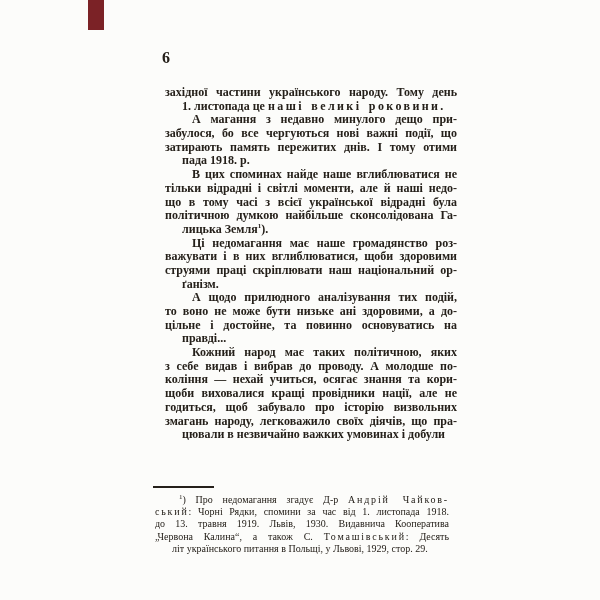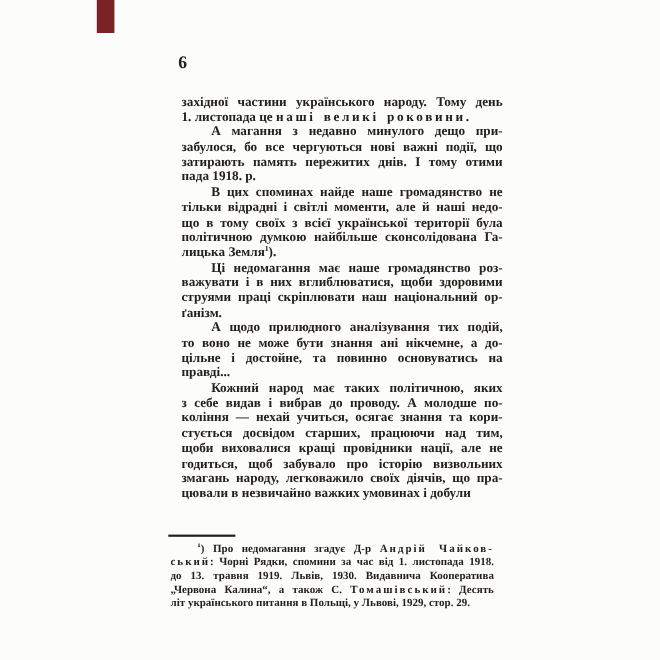--- a/index.html
+++ b/index.html
@@ -38,20 +38,21 @@
   .line {
     height:13.7px;
     line-height:13.7px;
     white-space:nowrap;
     overflow:hidden;
     text-align:justify;
     text-align-last:justify;
   }
   .line.last {
     text-align-last:left;
+    margin-left:17px;
   }
   .line.indent {
     text-indent:27px;
   }
   .sp {
     letter-spacing:2.4px;
     word-spacing:2px;
   }
   sup {
     font-size:7px;
@@ -62,21 +63,21 @@
     position:absolute;
     left:153px; top:486px;
     width:61px; height:2px;
     background:var(--text-color, #25201a);
   }
   .footnote {
     position:absolute;
     left:155px; top:494px;
     width:294px;
     font-size:10px;
-    font-weight:700;
+    font-weight:400;
   }
   .footnote .line {
     height:12.2px;
     line-height:12.2px;
   }
   .footnote .line.indent {
     text-indent:24px;
   }
   .footnote .sp {
     letter-spacing:1.8px;
@@ -94,43 +95,42 @@
         <div class="line"><span>західної частини українського народу. Тому день</span></div>
         <div class="line last"><span>1. листопада це </span><span class="sp">наші великі роковини.</span></div>
       </div>
       <div>
         <div class="line indent"><span>А магання з недавно минулого дещо при-</span></div>
         <div class="line"><span>забулося, бо все чергуються нові важні події, що</span></div>
         <div class="line"><span>затирають память пережитих днів. І тому отими</span></div>
         <div class="line last"><span>пада 1918. р.</span></div>
       </div>
       <div>
-        <div class="line indent"><span>В цих споминах найде наше громадянство не</span></div>
+        <div class="line indent"><span>В цих споминах найде наше вглиблюватися не</span></div>
         <div class="line"><span>тільки відрадні і світлі моменти, але й наші недо-</span></div>
-        <div class="line"><span>що в тому своїх з всієї української території була</span></div>
+        <div class="line"><span>що в тому часі з всієї української відрадні була</span></div>
         <div class="line"><span>політичною думкою найбільше сконсолідована Га-</span></div>
         <div class="line last"><span>лицька Земля</span><sup>1</sup><span>).</span></div>
       </div>
       <div>
         <div class="line indent"><span>Ці недомагання має наше громадянство роз-</span></div>
         <div class="line"><span>важувати і в них вглиблюватися, щоби здоровими</span></div>
         <div class="line"><span>струями праці скріплювати наш національний ор-</span></div>
         <div class="line last"><span>ґанізм.</span></div>
       </div>
       <div>
         <div class="line indent"><span>А щодо прилюдного аналізування тих подій,</span></div>
-        <div class="line"><span>то воно не може бути знання ані нікчемне, а до-</span></div>
+        <div class="line"><span>то воно не може бути низьке ані здоровими, а до-</span></div>
         <div class="line"><span>цільне і достойне, та повинно основуватись на</span></div>
         <div class="line last"><span>правді...</span></div>
       </div>
       <div>
         <div class="line indent"><span>Кожний народ має таких політичною, яких</span></div>
         <div class="line"><span>з себе видав і вибрав до проводу. А молодше по-</span></div>
         <div class="line"><span>коління — нехай учиться, осягає знання та кори-</span></div>
-        <div class="line"><span>стується досвідом старших, працюючи над тим,</span></div>
         <div class="line"><span>щоби виховалися кращі провідники нації, але не</span></div>
         <div class="line"><span>годиться, щоб забувало про історію визвольних</span></div>
         <div class="line"><span>змагань народу, легковажило своїх діячів, що пра-</span></div>
         <div class="line last"><span>цювали в незвичайно важких умовинах і добули</span></div>
       </div>
     </div>
   <div class="footnote-rule"></div>
   <div class="footnote">
       <div>
         <div class="line indent"><sup>1</sup><span>) Про недомагання згадує Д-р </span><span class="sp">Андрій Чайков-</span></div>

